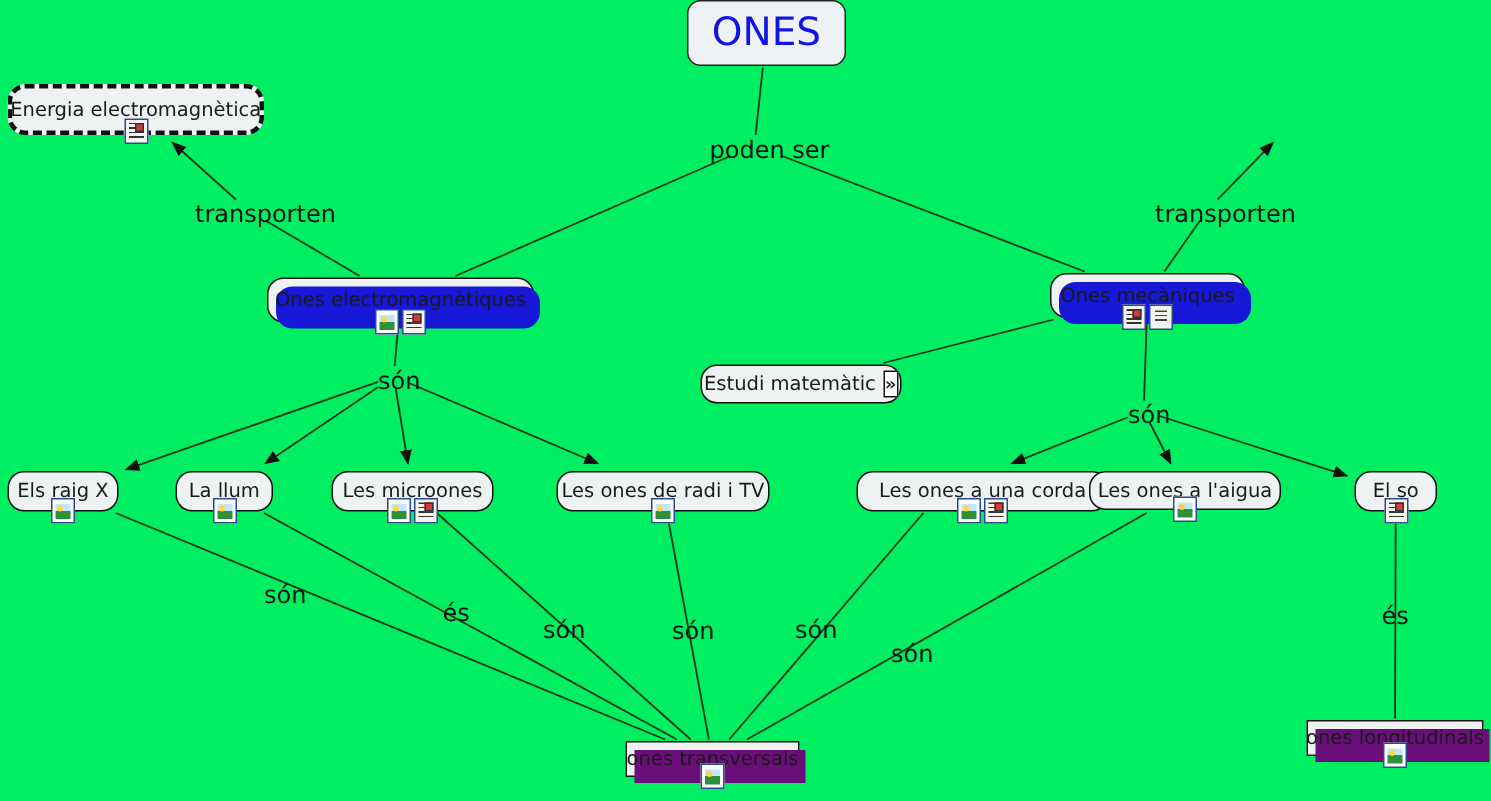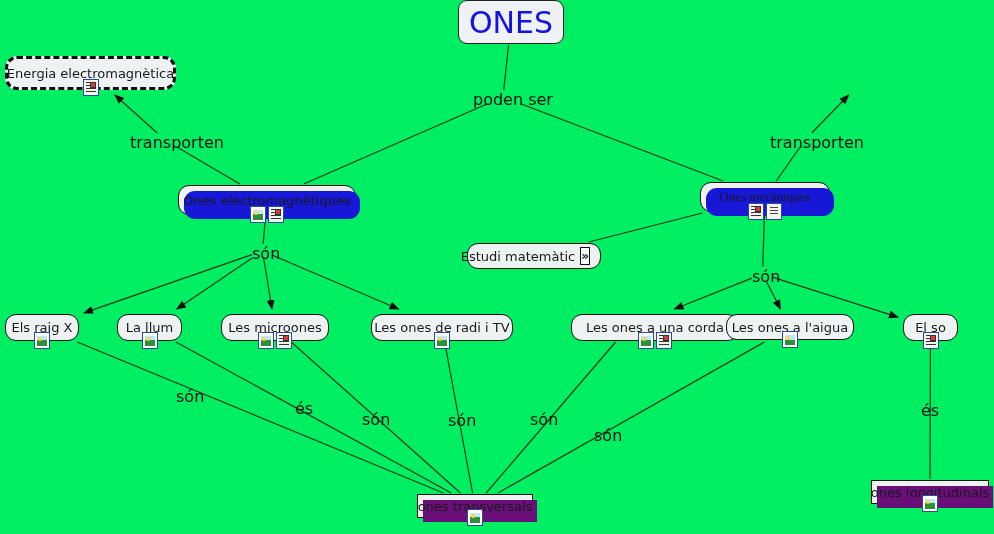--- a/index.html
+++ b/index.html
@@ -34,21 +34,21 @@
     justify-content: center;
     white-space: nowrap;
     color: #1a1a1a;
     font-size: 13px;
     padding: 0 10px;
     z-index: 3;
   }
   .node.root {
     border-radius: 9px;
     border: 1px solid #222;
-    font-size: 30px;
+    font-size: 26px;
     color: #1414e0;
     padding: 0 14px;
     background: #eef2f5;
   }
   .node.dashed {
     border: 3px dashed #111;
     border-radius: 12px;
     background: #eef2f3;
   }
   .node.shadow-blue::after,
@@ -211,29 +211,29 @@
 
 
   <div class="node shadow-blue" id="n-ones_em" style="left: 178px; top: 185px; width: 178px; height: 30px;">
     <span class="label">Ones electromagnètiques</span>
     <span class="icons">
       <span class="ico picture"></span>
       <span class="ico doc-pic"></span>
     </span>
   </div>
 
-  <div class="node shadow-blue" id="n-ones_mec" style="left: 700px; top: 182px; width: 130px; height: 30px; font-family: Liberation Serif, serif;">
+  <div class="node shadow-blue" id="n-ones_mec" style="left: 700px; top: 182px; width: 130px; height: 30px;">
     <span class="label">Ones mecàniques</span>
     <span class="icons">
       <span class="ico doc-pic"></span>
       <span class="ico doc-plain"></span>
     </span>
   </div>
 
-  <div class="node" id="n-estudi" style="left: 467px; top: 243px; width: 134px; height: 26px; justify-content: flex-end;">
+  <div class="node" id="n-estudi" style="left: 467px; top: 243px; width: 134px; height: 26px;">
     <span class="label">Estudi matemàtic</span>
     <span class="chev">»</span>
   </div>
 
   <div class="node" id="n-raig_x" style="left: 5px; top: 314px; width: 74px; height: 27px;">
     <span class="label">Els raig X</span>
     <span class="icons">
       <span class="ico picture"></span>
     </span>
   </div>

